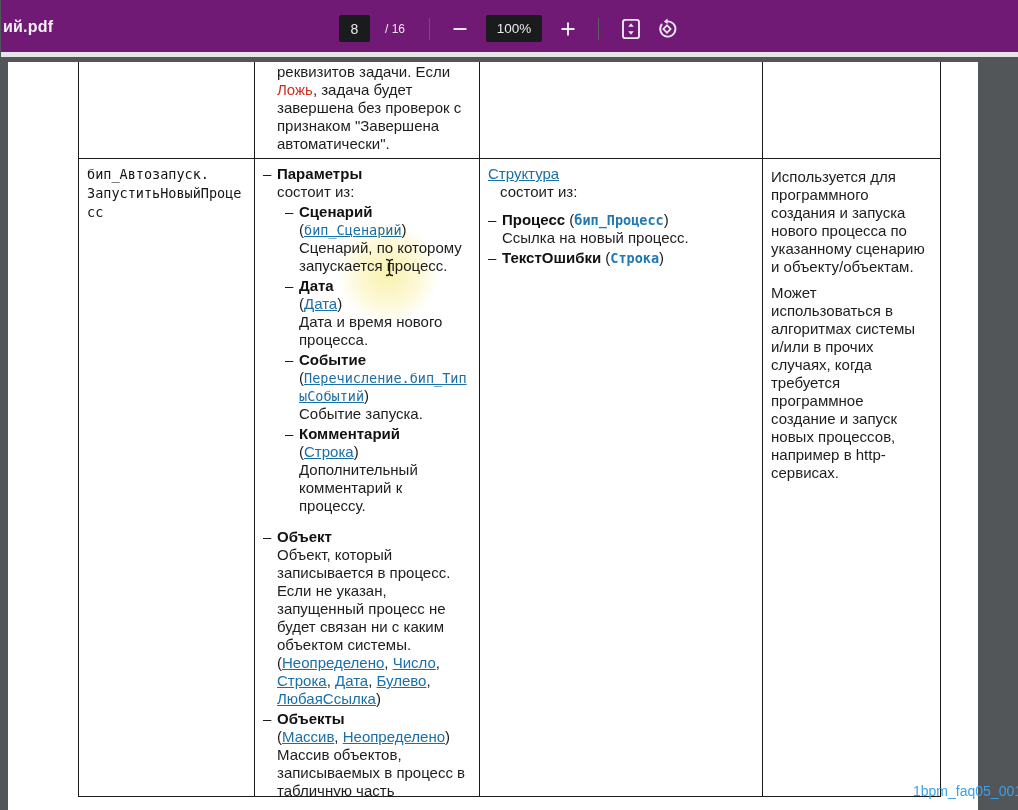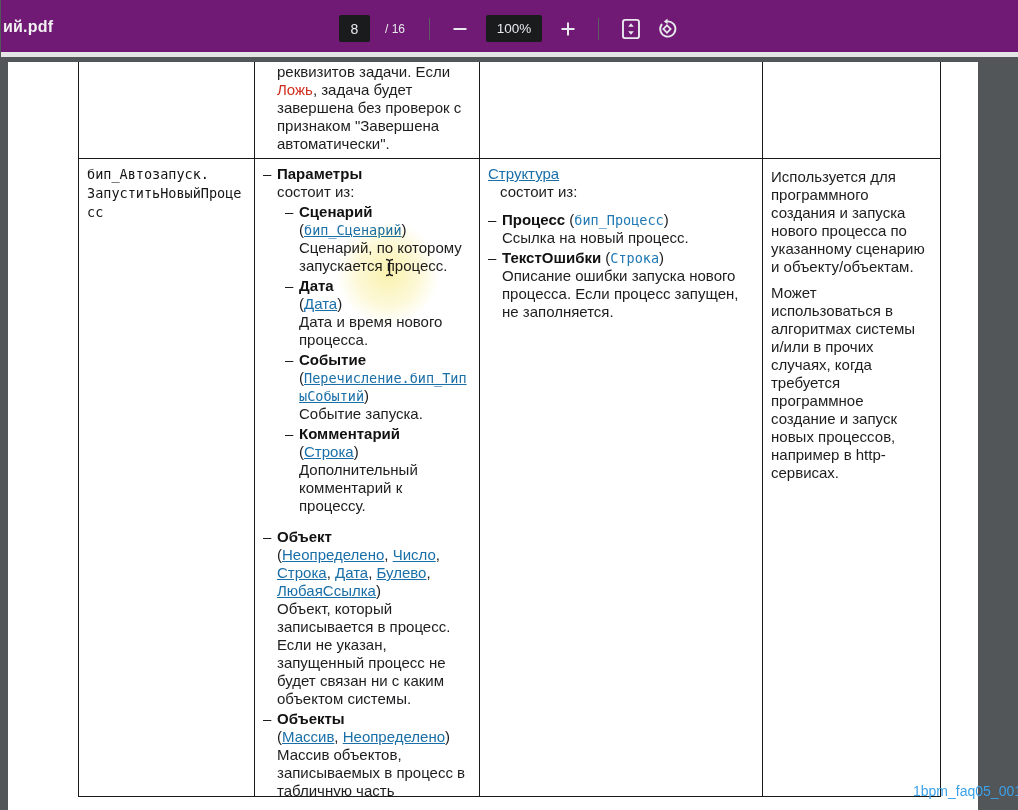--- a/index.html
+++ b/index.html
@@ -75,21 +75,21 @@
   
   .param { position:relative; padding-left:14px; }
   .param + .param { margin-top:2px; }
   .param.gap { margin-top:13px; }
   .lvl1 { margin-left:22px; }
   .dash { position:absolute; left:0; top:0; }
   .pline b { font-weight:bold; color:#111; }
   .pline.desc { color:#1d1d1f; }
   .lnk { color:#1a6fa8; text-decoration:underline; cursor:pointer; overflow-wrap:anywhere; }
   .lnk.mono { font-family:"DejaVu Sans Mono", monospace; font-size:13.5px; }
-  .lnk.nounder { text-decoration:none; color:#2079b5; }
+  .lnk.nounder { text-decoration:none; color:#2079b5;font-weight:bold; }
   .subhead { }
 
   
   .c3-sub { padding-left:12px; }
   .c3-items { margin-top:10px; }
 
   
   .c4 { padding:9px 12px 4px 8px; }
   .c4 .p2 { margin-top:8px; }
 
@@ -191,42 +191,41 @@
               <div class="pline"><span>(</span><a class="lnk mono">Перечисление.бип_ТипыСобытий</a><span>)</span></div>
               <div class="pline desc">Событие запуска.</div>
             </div>
             <div class="param lvl1">
               <div class="pline"><span class="dash">– </span><b>Комментарий</b></div>
               <div class="pline"><span>(</span><a class="lnk">Строка</a><span>)</span></div>
               <div class="pline desc">Дополнительный комментарий к процессу.</div>
             </div>
             <div class="param lvl0 gap">
               <div class="pline"><span class="dash">– </span><b>Объект</b></div>
+              <div class="pline desc">Объект, который записывается в процесс. Если не указан, запущенный процесс не будет связан ни с каким объектом системы.</div>
               <div class="pline"><span>(</span><a class="lnk">Неопределено</a><span>, </span><a class="lnk">Число</a><span>, </span><a class="lnk">Строка</a><span>, </span><a class="lnk">Дата</a><span>, </span><a class="lnk">Булево</a><span>, </span><a class="lnk">ЛюбаяСсылка</a><span>)</span></div>
-              <div class="pline desc">Объект, который записывается в процесс. Если не указан, запущенный процесс не будет связан ни с каким объектом системы.</div>
             </div>
             <div class="param lvl0">
               <div class="pline"><span class="dash">– </span><b>Объекты</b></div>
               <div class="pline"><span>(</span><a class="lnk">Массив</a><span>, </span><a class="lnk">Неопределено</a><span>)</span></div>
               <div class="pline desc">Массив объектов, записываемых в процесс в табличную часть "Объекты".</div>
             </div>
           </div>
       </div>
 
       <div class="cell c-pad">
         <div class="pline"><a class="lnk">Структура</a></div>
         <div class="pline c3-sub">состоит из:</div>
         <div class="c3-items">
             <div class="param">
               <div class="pline"><span class="dash">– </span><b>Процесс</b><span> (</span><a class="lnk mono nounder">бип_Процесс</a><span>)</span></div>
               <div class="pline desc">Ссылка на новый процесс.</div>
             </div>
             <div class="param">
               <div class="pline"><span class="dash">– </span><b>ТекстОшибки</b><span> (</span><a class="lnk mono nounder">Строка</a><span>)</span></div>
-              <div class="pline desc">Описание ошибки запуска нового процесса. Если процесс запущен, не заполняется.</div>
             </div>
           </div>
       </div>
 
       <div class="cell c4">
         <div class="p1">Используется для программного создания и запуска нового процесса по указанному сценарию и объекту/объектам.</div>
         <div class="p2">Может использоваться в алгоритмах системы и/или в прочих случаях, когда требуется программное создание и запуск новых процессов, например в http-сервисах.</div>
       </div>
     </div>
   </div>

